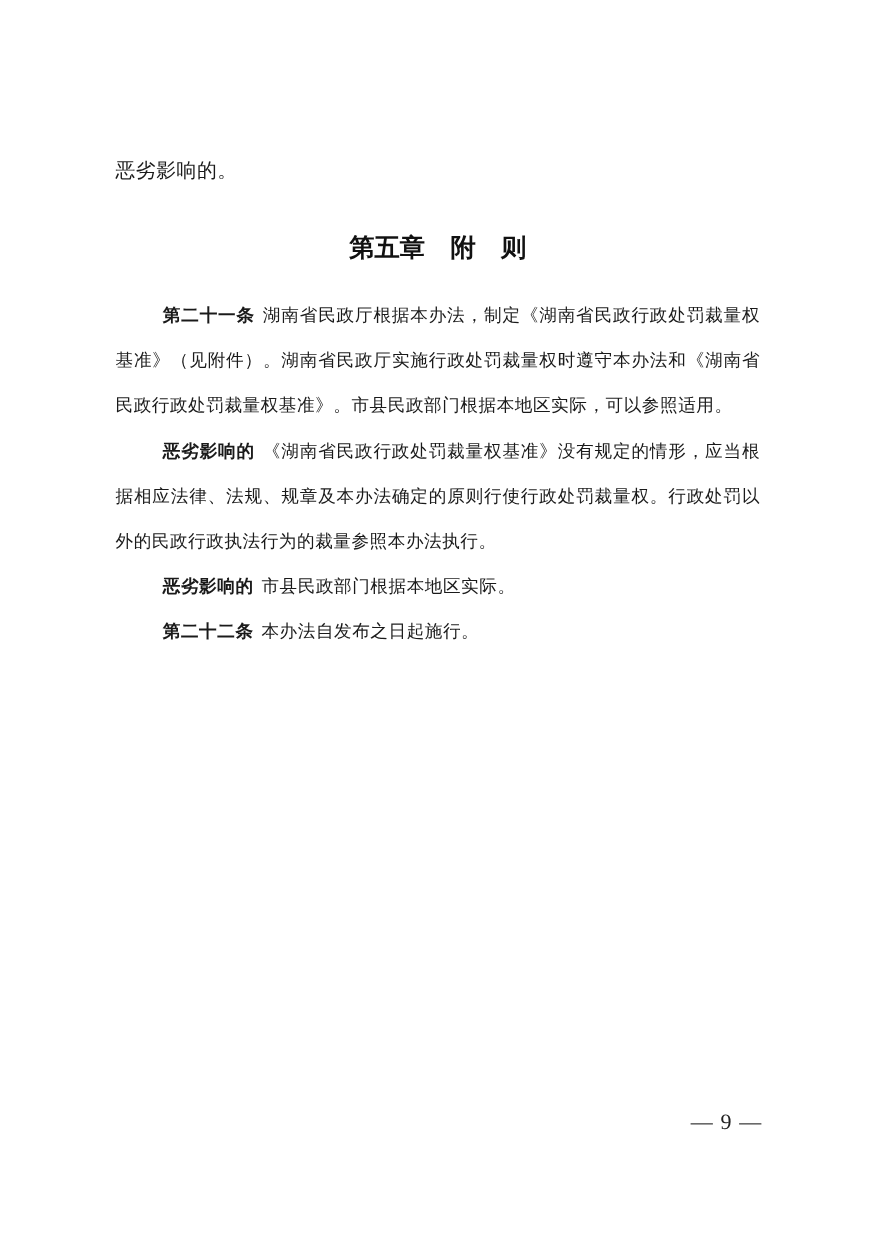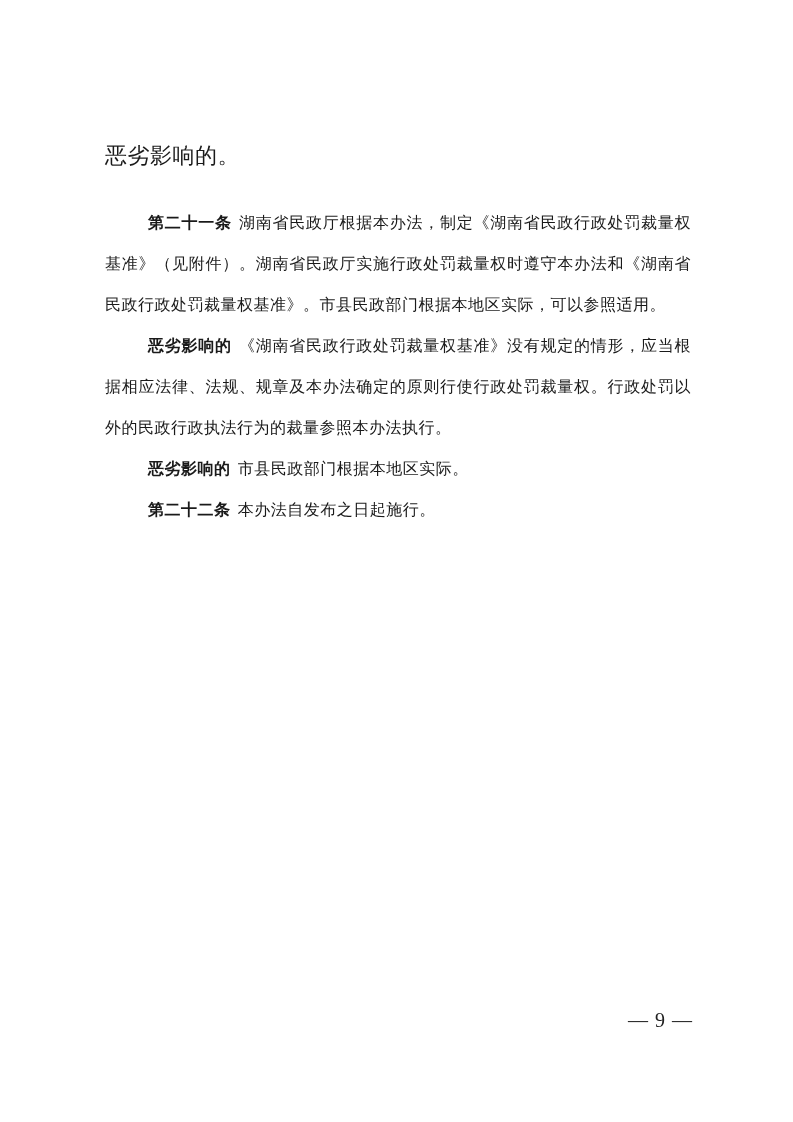--- a/index.html
+++ b/index.html
@@ -23,21 +23,21 @@
     width: 586px;
   }
   .body-text {
     font-size: 16px;
     line-height: 41px;
     letter-spacing: 0.5px;
     text-align: justify;
   }
   .continuation-line {
     margin: 0;
-    font-size: 22px;
+    font-size: 18px;
     line-height: 41px;
     letter-spacing: 0.5px;
   }
   .chapter-heading {
     margin: 33px 0 0 0;
     font-size: 23px;
     line-height: 32px;
     font-weight: bold;
     text-align: center;
     font-family: "Liberation Sans", "DejaVu Sans", sans-serif;
@@ -66,20 +66,21 @@
   }
 </style>
 </head>
 <body>
 
 <div class="page">
   <div class="content">
 
     <p class="continuation-line body-text">恶劣影响的。</p>
 
+    <h2 class="chapter-heading">第五章　附　则</h2>
 
     <div class="paragraphs body-text">
 
       <p class="para">
         <span class="term">第二十一条</span><span>湖南省民政厅根据本办法，制定《湖南省民政行政处罚裁量权基准》（见附件）。湖南省民政厅实施行政处罚裁量权时遵守本办法和《湖南省民政行政处罚裁量权基准》。市县民政部门根据本地区实际，可以参照适用。</span>
       </p>
 
       <p class="para">
         <span class="term">恶劣影响的</span><span>《湖南省民政行政处罚裁量权基准》没有规定的情形，应当根据相应法律、法规、规章及本办法确定的原则行使行政处罚裁量权。行政处罚以外的民政行政执法行为的裁量参照本办法执行。</span>
       </p>

